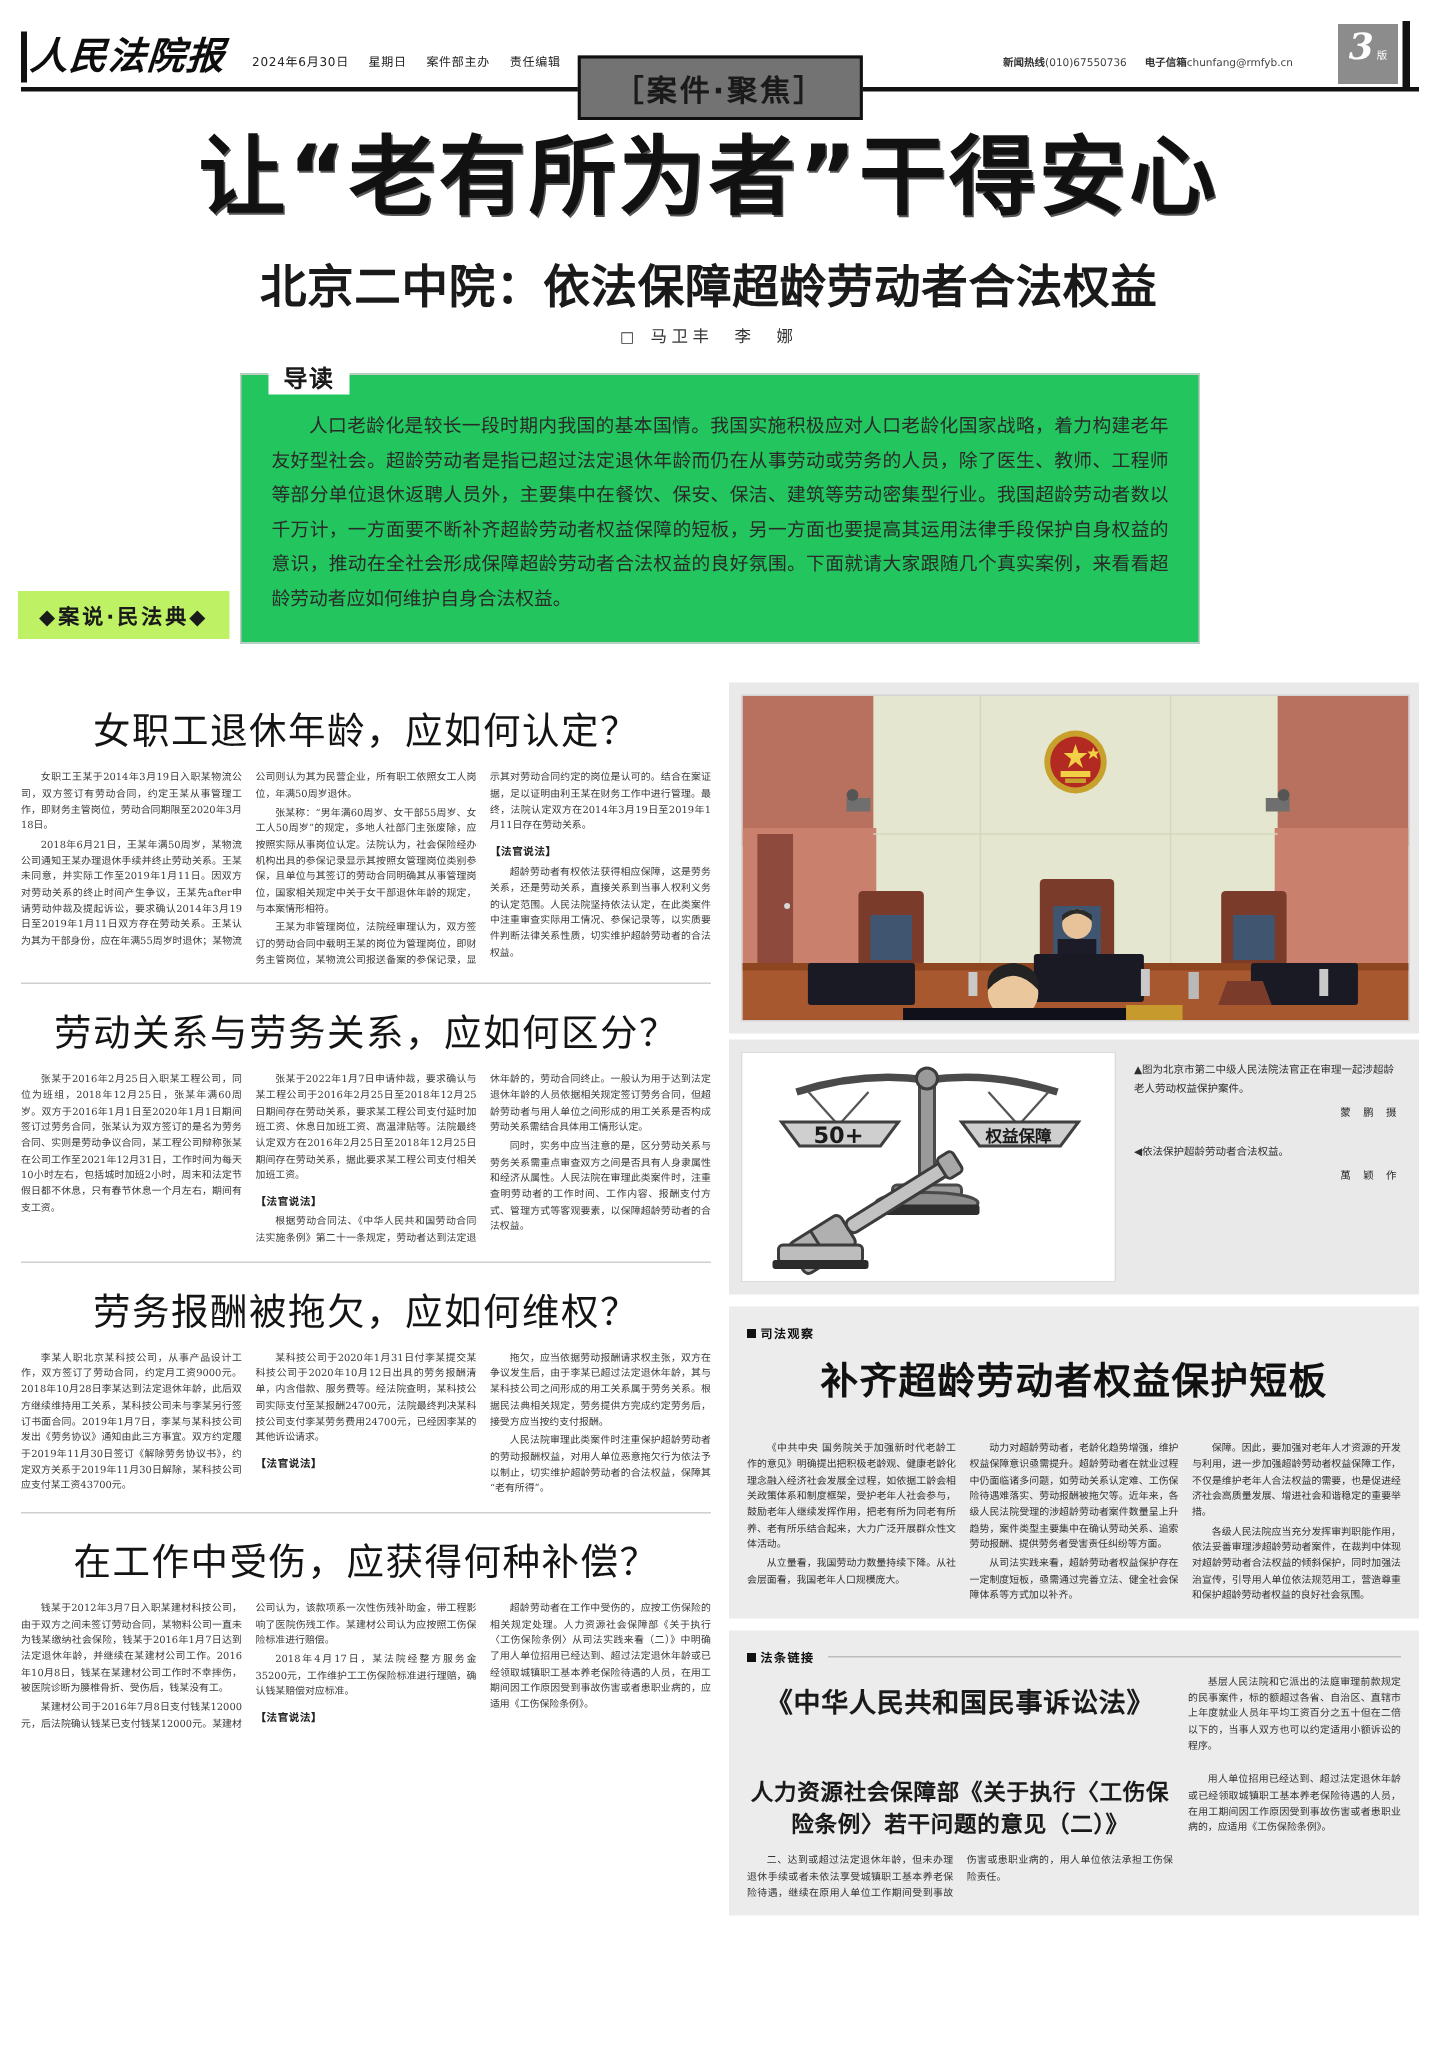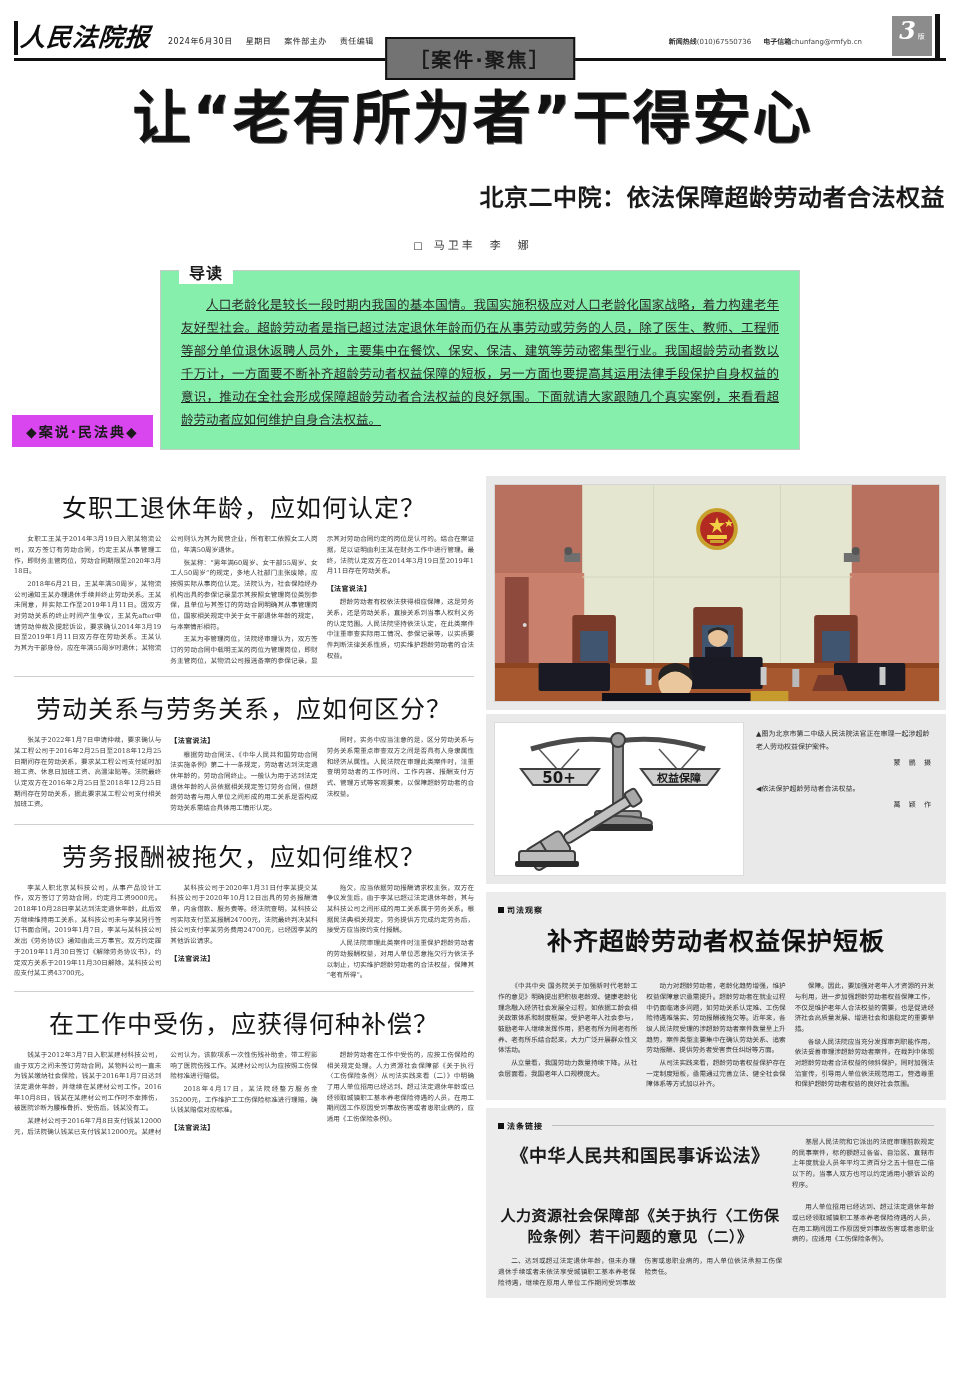--- a/index.html
+++ b/index.html
@@ -126,46 +126,44 @@
     font-size: 58px;
     font-weight: 900;
     letter-spacing: 2px;
     line-height: 1.08;
     font-family: "DejaVu Sans", "Liberation Sans", sans-serif;
     color: #111;
     margin: 0;
     text-shadow: 1px 1px 0 #555;
   }
   .subhead {
-    font-size: 24px;
+    font-size: 31px;
     font-weight: bold;
     letter-spacing: 0.5px;
-    margin-top: 28px;
+    margin-top: 16px;
     color: #1a1a1a;
-    text-align: right;
   }
   .byline {
     font-size: 11px;
-    margin-top: 23px;
+    margin-top: 4px;
     color: #333;
     letter-spacing: 3px;
   }
   .byline .box-glyph { margin-right: 8px; font-size: 10px; }
 
   
   .intro-wrap {
     position: relative;
     margin: 18px 160px 0 160px;
   }
   .intro-box {
     border: 1px solid #c8c8c8;
-    background: #86efac;
+    background: #22c55e;
     padding: 22px 20px 18px 20px;
     position: relative;
-    text-decoration: underline;
   }
   .intro-label {
     position: absolute;
     top: -11px;
     left: 18px;
     background: #fff;
     padding: 0 10px;
     font-size: 16px;
     font-weight: bold;
     letter-spacing: 1px;
@@ -176,21 +174,21 @@
     line-height: 1.85;
     text-align: justify;
     text-indent: 2em;
     color: #2a2a2a;
     margin: 0;
   }
   .sidebar-tag {
     position: absolute;
     left: -148px;
     top: 145px;
-    background: #d946ef;
+    background: #bef264;
     padding: 6px 14px;
     font-size: 14px;
     font-weight: bold;
     letter-spacing: 2px;
     white-space: nowrap;
   }
 
   
   .main {
     display: flex;
@@ -405,20 +403,21 @@
           <p>王某为非管理岗位，法院经审理认为，双方签订的劳动合同中载明王某的岗位为管理岗位，即财务主管岗位，某物流公司报送备案的参保记录，显示其对劳动合同约定的岗位是认可的。结合在案证据，足以证明由利王某在财务工作中进行管理。最终，法院认定双方在2014年3月19日至2019年1月11日存在劳动关系。</p>
           <div class="judge-tag">【法官说法】</div>
           <p>超龄劳动者有权依法获得相应保障，这是劳务关系，还是劳动关系，直接关系到当事人权利义务的认定范围。人民法院坚持依法认定，在此类案件中注重审查实际用工情况、参保记录等，以实质要件判断法律关系性质，切实维护超龄劳动者的合法权益。</p>
         </div>
       </div>
       <hr class="rule-light">
 
       <div>
         <h2 class="art-title">劳动关系与劳务关系，应如何区分？</h2>
         <div class="three-col">
+          <p>张某于2016年2月25日入职某工程公司，同位为班组，2018年12月25日，张某年满60周岁。双方于2016年1月1日至2020年1月1日期间签订过劳务合同，张某认为双方签订的是名为劳务合同、实则是劳动争议合同，某工程公司辩称张某在公司工作至2021年12月31日，工作时间为每天10小时左右，包括城时加班2小时，周末和法定节假日都不休息，只有春节休息一个月左右，期间有支工资。</p>
           <p>张某于2022年1月7日申请仲裁，要求确认与某工程公司于2016年2月25日至2018年12月25日期间存在劳动关系，要求某工程公司支付延时加班工资、休息日加班工资、高温津贴等。法院最终认定双方在2016年2月25日至2018年12月25日期间存在劳动关系，据此要求某工程公司支付相关加班工资。</p>
           <div class="judge-tag">【法官说法】</div>
           <p>根据劳动合同法、《中华人民共和国劳动合同法实施条例》第二十一条规定，劳动者达到法定退休年龄的，劳动合同终止。一般认为用于达到法定退休年龄的人员依据相关规定签订劳务合同，但超龄劳动者与用人单位之间形成的用工关系是否构成劳动关系需结合具体用工情形认定。</p>
           <p>同时，实务中应当注意的是，区分劳动关系与劳务关系需重点审查双方之间是否具有人身隶属性和经济从属性。人民法院在审理此类案件时，注重查明劳动者的工作时间、工作内容、报酬支付方式、管理方式等客观要素，以保障超龄劳动者的合法权益。</p>
         </div>
       </div>
       <hr class="rule-light">
 
       <div>
         <h2 class="art-title">劳务报酬被拖欠，应如何维权？</h2>

